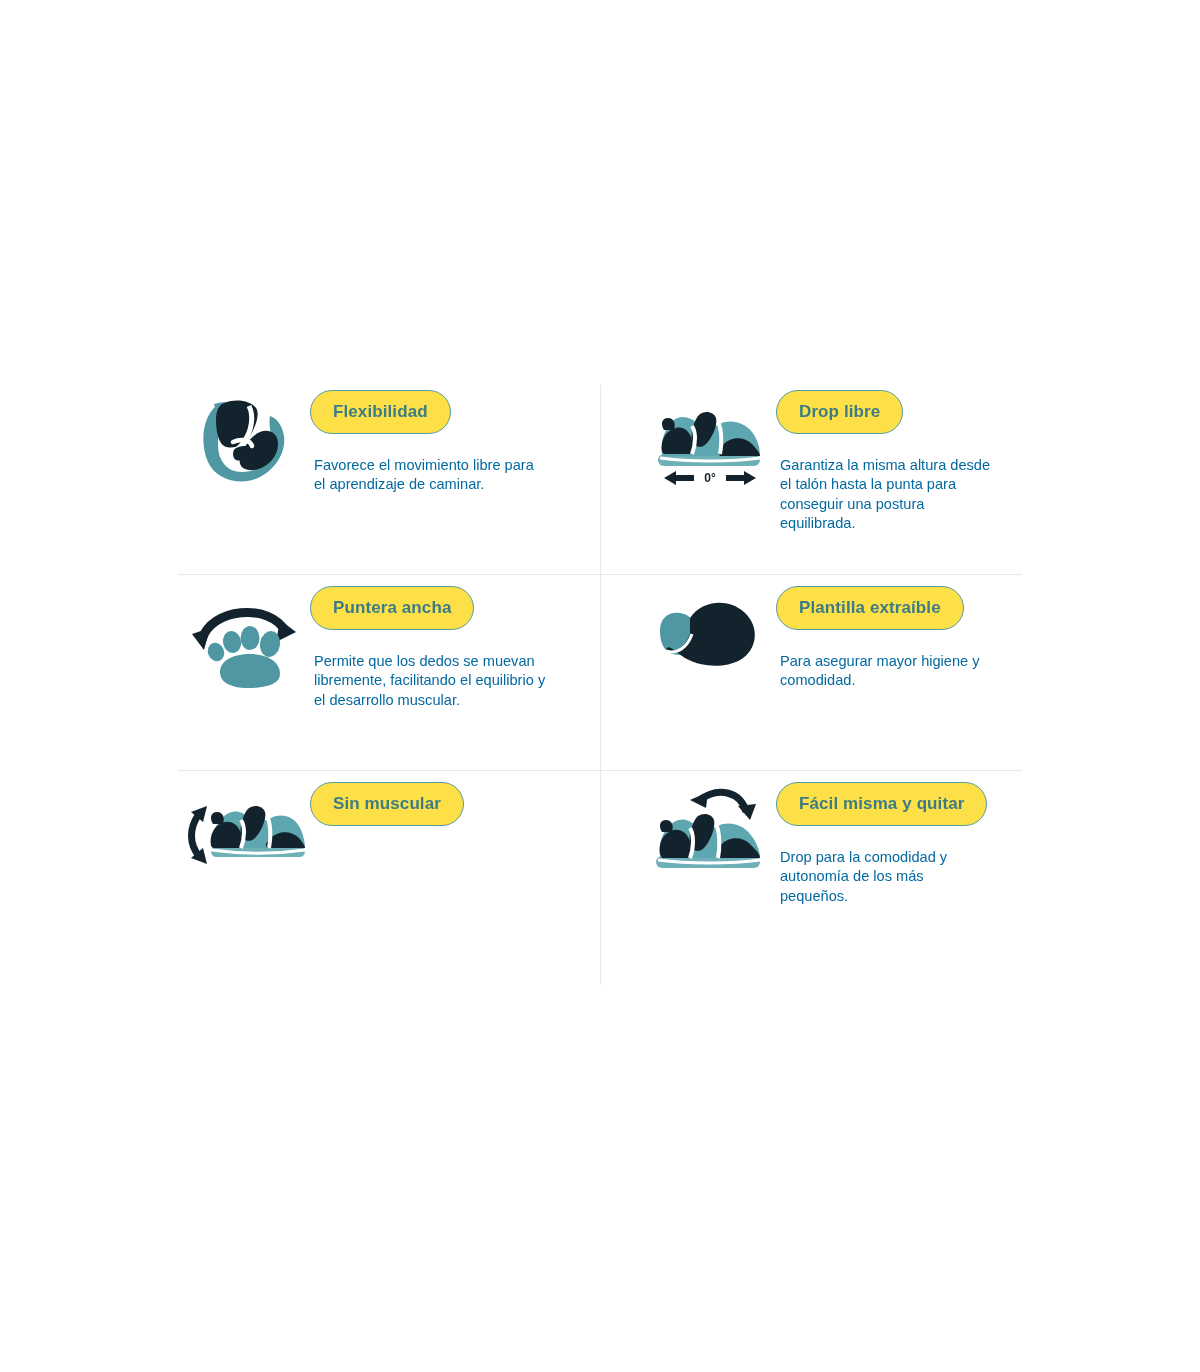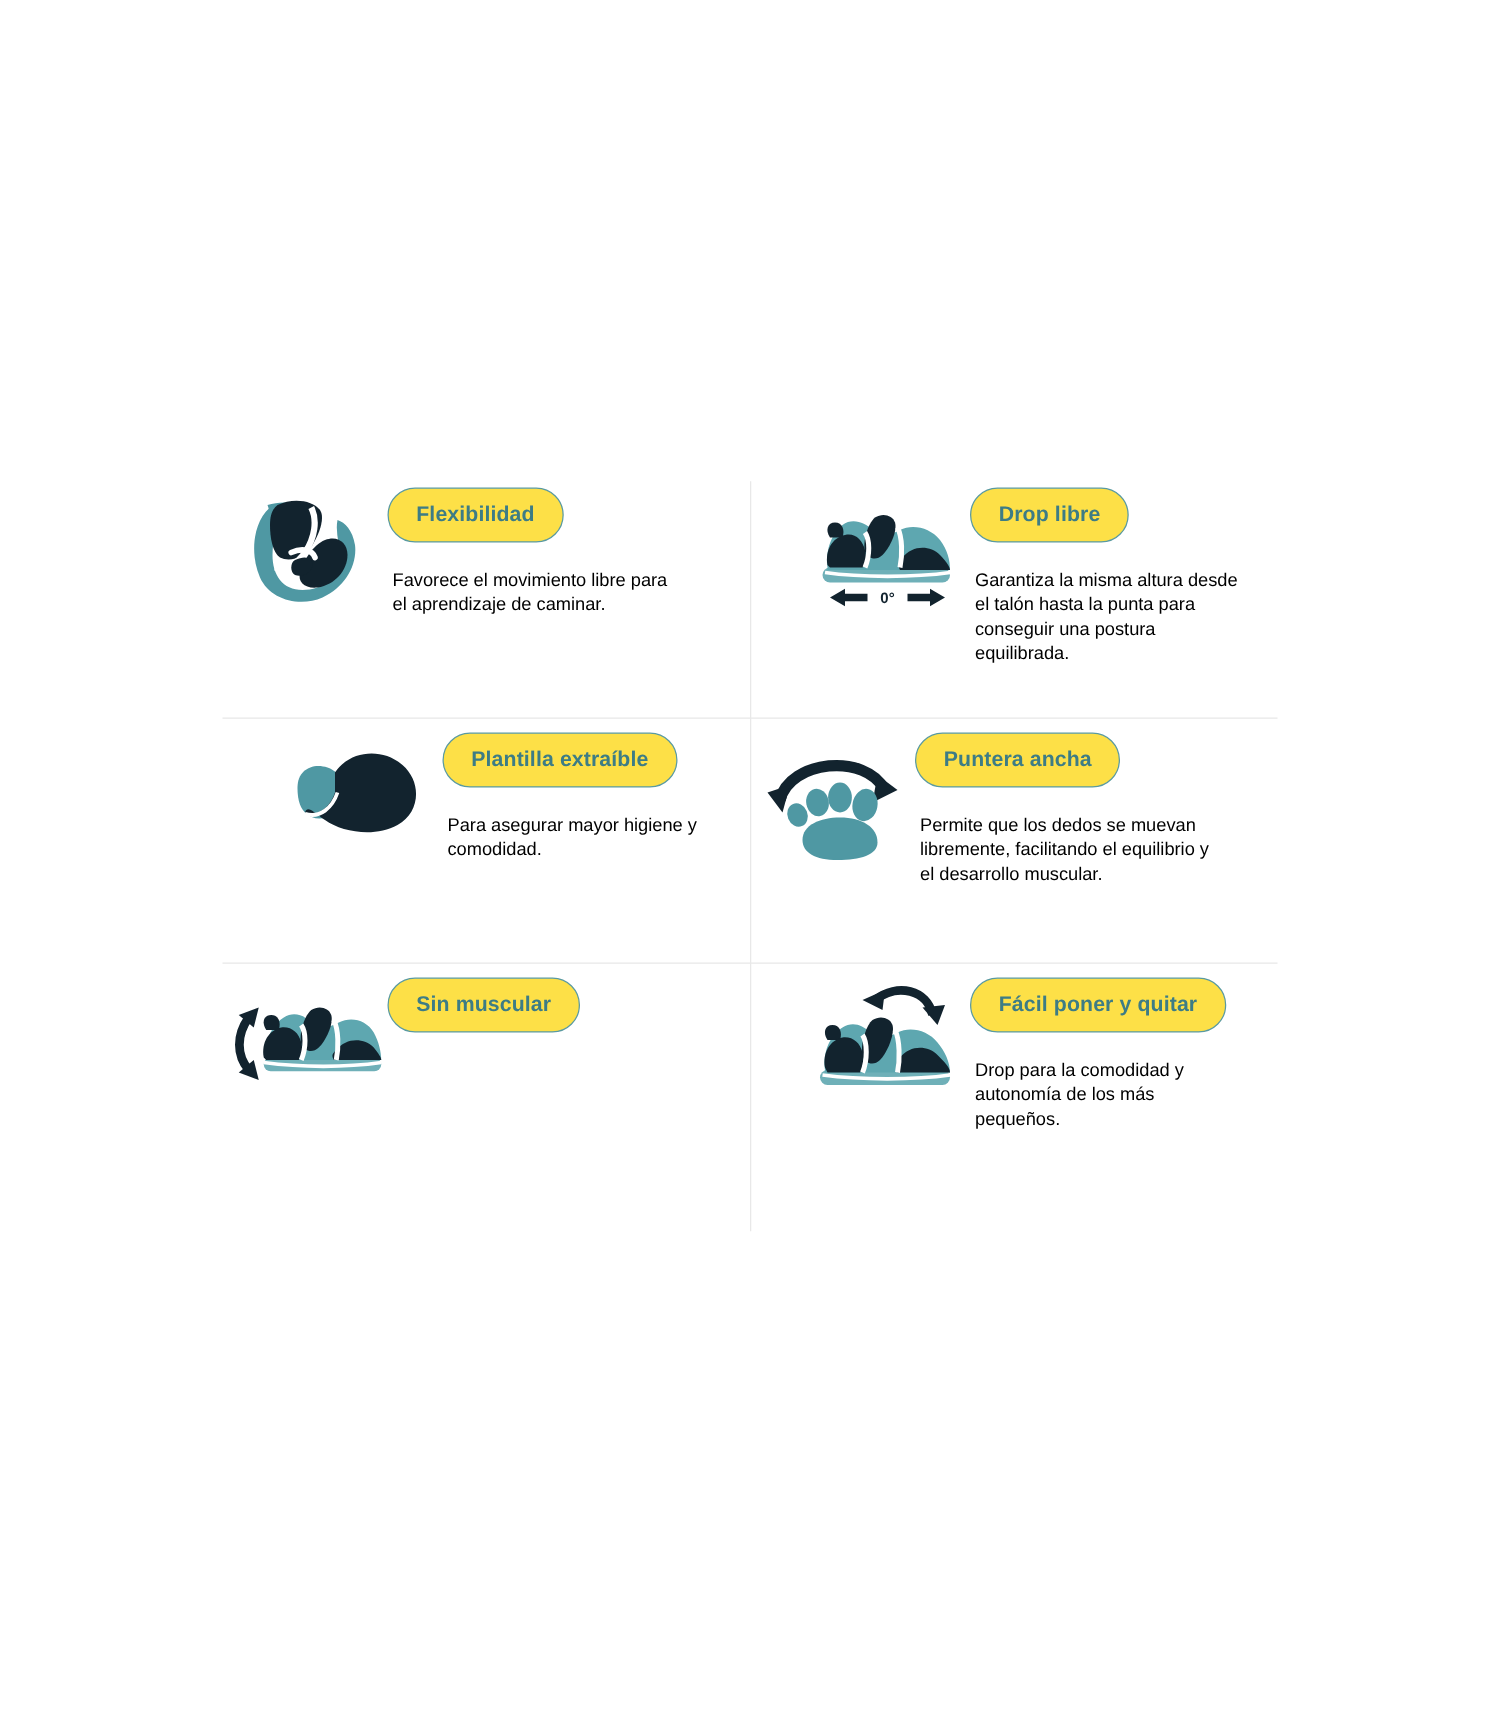--- a/index.html
+++ b/index.html
@@ -100,21 +100,21 @@
     font-weight: 700;
     letter-spacing: 0.1px;
     line-height: 1;
     padding: 12px 22px 13px;
     background: #fde047;
     white-space: nowrap;
   }
 
   .desc {
     margin: 22px 0 0 4px;
-    color: #000000;
+    color: #0369a1;
     font-size: 14.6px;
     line-height: 1.32;
     max-width: 235px;
     font-weight: 400;
   }
   .col-right .desc { max-width: 215px; }
 
 </style>
 </head>
 <body>
@@ -176,38 +176,20 @@
           </g>
           <text x="62" y="90" text-anchor="middle" font-family="Liberation Sans, sans-serif" font-size="12" font-weight="700" fill="#12232e">0°</text>
         </svg>
       </div>
       <div class="feature-body">
         <div class="pill">Drop libre</div>
         <p class="desc">Garantiza la misma altura desde el talón hasta la punta para conseguir una postura equilibrada.</p>
       </div>
     </div>
 
-    <div class="feature-cell col-right row-2">
-      <div class="icon-wrap">
-        <svg width="116" height="92" viewBox="0 0 116 92" aria-hidden="true">
-
-          <path d="M8 42 C8 28 20 22 32 26 C44 30 48 44 42 56 C36 68 22 70 14 62 C9 57 8 49 8 42 Z" fill="#4f98a3"></path>
-
-          <path d="M38 30 C50 12 76 10 92 24 C108 38 106 62 88 72 C70 82 44 78 30 68 C20 61 16 56 14 62
-                   C24 66 34 58 38 46 Z" fill="#12232e"></path>
-
-          <path d="M14 63 C26 67 36 58 40 46" fill="none" stroke="#ffffff" stroke-width="3"></path>
-        </svg>
-      </div>
-      <div class="feature-body">
-        <div class="pill">Plantilla extraíble</div>
-        <p class="desc">Para asegurar mayor higiene y comodidad.</p>
-      </div>
-    </div>
-
     <div class="feature-cell col-left row-2">
       <div class="icon-wrap">
         <svg width="116" height="100" viewBox="0 0 116 100" aria-hidden="true">
 
           <path d="M16 52 C24 20 84 14 100 44" fill="none" stroke="#12232e" stroke-width="9" stroke-linecap="butt"></path>
           <path d="M6 46 L24 40 L18 62 Z" fill="#12232e"></path>
           <path d="M110 44 L94 32 L90 54 Z" fill="#12232e"></path>
 
           <ellipse cx="30" cy="64" rx="8" ry="9.5" fill="#4f98a3" transform="rotate(-22 30 64)"></ellipse>
           <ellipse cx="46" cy="54" rx="9" ry="11" fill="#4f98a3" transform="rotate(-12 46 54)"></ellipse>
@@ -216,20 +198,38 @@
 
           <path d="M34 84 C34 72 48 66 64 66 C82 66 94 74 94 86 C94 96 80 100 62 100 C44 100 34 94 34 84 Z" fill="#4f98a3"></path>
         </svg>
       </div>
       <div class="feature-body">
         <div class="pill">Puntera ancha</div>
         <p class="desc">Permite que los dedos se muevan libremente, facilitando el equilibrio y el desarrollo muscular.</p>
       </div>
     </div>
 
+    <div class="feature-cell col-right row-2">
+      <div class="icon-wrap">
+        <svg width="116" height="92" viewBox="0 0 116 92" aria-hidden="true">
+
+          <path d="M8 42 C8 28 20 22 32 26 C44 30 48 44 42 56 C36 68 22 70 14 62 C9 57 8 49 8 42 Z" fill="#4f98a3"></path>
+
+          <path d="M38 30 C50 12 76 10 92 24 C108 38 106 62 88 72 C70 82 44 78 30 68 C20 61 16 56 14 62
+                   C24 66 34 58 38 46 Z" fill="#12232e"></path>
+
+          <path d="M14 63 C26 67 36 58 40 46" fill="none" stroke="#ffffff" stroke-width="3"></path>
+        </svg>
+      </div>
+      <div class="feature-body">
+        <div class="pill">Plantilla extraíble</div>
+        <p class="desc">Para asegurar mayor higiene y comodidad.</p>
+      </div>
+    </div>
+
     <div class="feature-cell col-left row-3">
       <div class="icon-wrap">
         <svg width="126" height="96" viewBox="0 0 126 96" aria-hidden="true">
 
           <path d="M18 30 C8 44 8 60 18 72" fill="none" stroke="#12232e" stroke-width="7" stroke-linecap="butt"></path>
           <path d="M26 22 L10 28 L22 38 Z" fill="#12232e"></path>
           <path d="M26 80 L10 74 L22 64 Z" fill="#12232e"></path>
 
           <rect x="30" y="62" width="94" height="11" rx="5.5" fill="#6fb0b8"></rect>
 
@@ -274,19 +274,19 @@
           <path d="M52 32 C58 28 66 30 68 36 C70 43 64 58 58 64 C53 69 46 67 44 61 C42 54 46 37 52 32 Z" fill="#12232e"></path>
 
           <path d="M74 62 C82 52 96 52 104 60 C110 66 114 70 114 74 L72 74 C70 70 71 65 74 62 Z" fill="#12232e"></path>
 
           <path d="M44 44 C48 50 48 64 44 74" fill="none" stroke="#ffffff" stroke-width="4"></path>
           <path d="M70 40 C74 48 74 64 72 74" fill="none" stroke="#ffffff" stroke-width="4"></path>
           <path d="M12 76 C42 80 86 80 114 76" fill="none" stroke="#ffffff" stroke-width="3"></path>
         </svg>
       </div>
       <div class="feature-body">
-        <div class="pill">Fácil poner y quitar</div>
+        <div class="pill">Fácil misma y quitar</div>
         <p class="desc">Drop para la comodidad y autonomía de los más pequeños.</p>
       </div>
     </div>
 
   </div>
 </div>
 
 </body></html>

